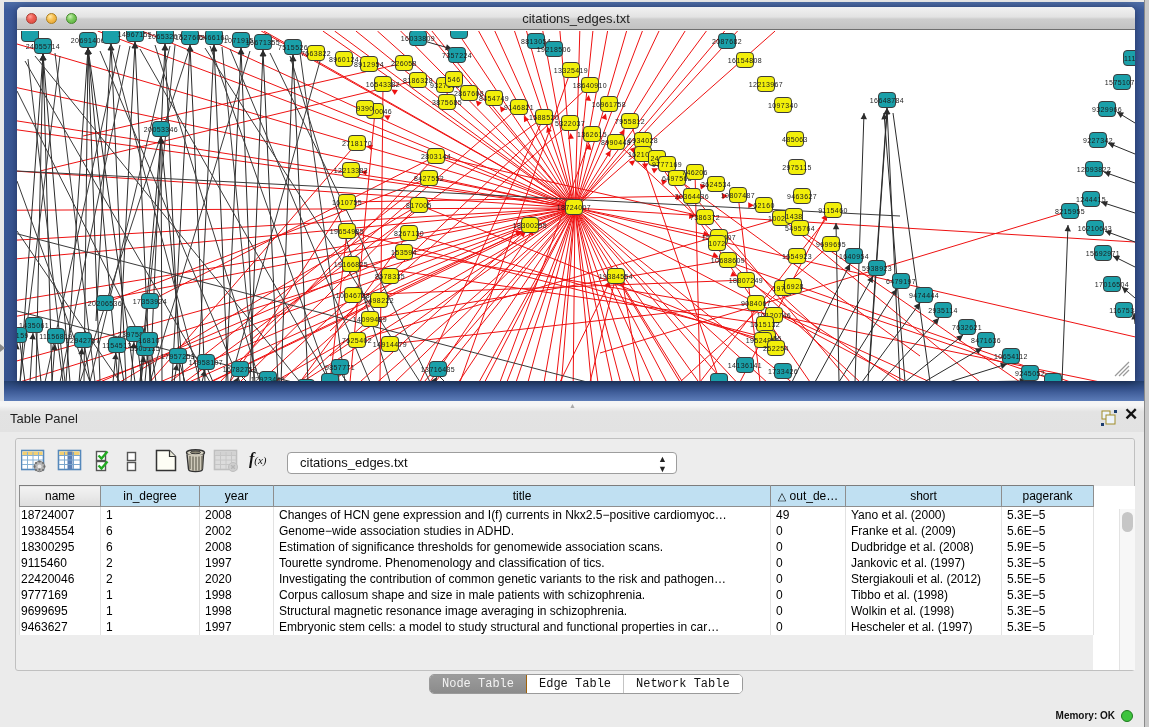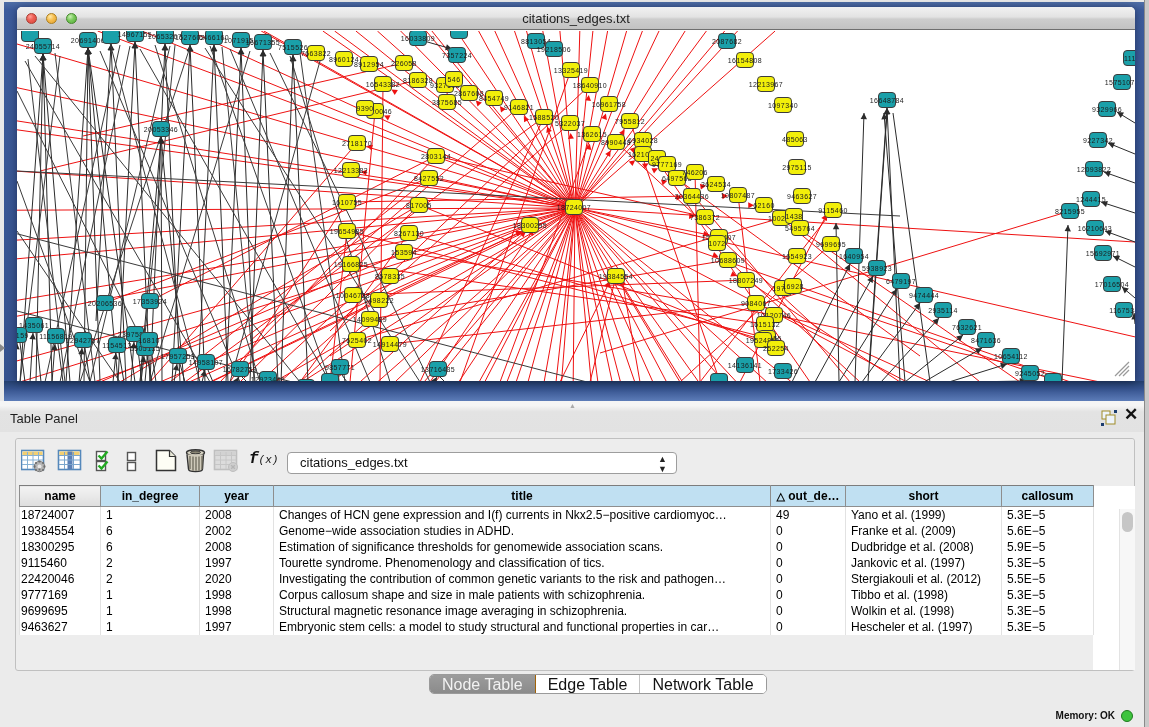--- a/index.html
+++ b/index.html
@@ -30,32 +30,32 @@
   .tp-x { position:absolute; left:1124px; top:3px; font-size:17px; font-weight:bold; color:#111; }
   .panel { position:absolute; left:0; top:432px; width:1149px; height:295px; background:#ebebeb; }
   .box { position:absolute; left:15px; top:6px; width:1120px; height:233px; background:#ededed;
      border:1px solid #c0c0c0; border-radius:3px; }
   .toolbar { position:absolute; left:0; top:0; width:1118px; height:46px; background:#ededed;
      border-radius:3px 3px 0 0;}
   .dd { position:absolute; left:271px; top:13px; width:390px; height:22px; background:#fff;
      border:1px solid #9d9d9d; border-radius:4px; font-size:13px; color:#111; line-height:20px; padding-left:12px; }
   .dd .arr { position:absolute; right:9px; top:1px; font-size:9px; color:#222; line-height:10px; }
   table.grid { position:absolute; left:3px; top:46px; border-collapse:collapse; table-layout:fixed; font-size:12px; }
-  table.grid th { height:21px; font-weight:bold; color:#000; text-align:center;
+  table.grid th { height:21px; font-weight:normal; color:#000; text-align:center;
      border:1px solid #8e8e8e; border-top:1px solid #7d7d7d; background:#c0e0f2; padding:0; overflow:hidden; white-space:nowrap;}
   table.grid th.gray { background:linear-gradient(180deg,#f3f3f3,#dedede); }
   table.grid td:first-child { padding-left:1px; }
   table.grid td { height:16px; color:#000; padding:0 0 0 5px; border-left:1px solid #e2e2e2; border-right:1px solid #e2e2e2;
      overflow:hidden; white-space:nowrap; background:#fff; }
   .sb { position:absolute; left:1103px; top:70px; width:16px; height:161px; background:#f7f7f7;
      border-left:1px solid #e3e3e3; }
   .thumb { position:absolute; left:2px; top:3px; width:11px; height:20px; background:#c6c6c6; border-radius:6px; }
   .tabs { position:absolute; left:429px; top:242px; height:20px; display:flex;
      border:1px solid #9a9a9a; border-radius:5px; overflow:hidden; background:#fff; }
-  .tab { font-size:16px; line-height:19px; padding:0 12px; color:#111; background:#fff; }
+  .tab { font-size:12px; line-height:19px; padding:0 12px; color:#111; background:#fff;font-family:Liberation Mono, monospace; }
   .tab.sel { background:linear-gradient(180deg,#9c9c9c 0%,#8b8b8b 100%); color:#f2f2f2; }
   .tab.mid { border-left:1px solid #a16207; border-right:1px solid #c4c4c4; }
   .mem { position:absolute; left:1040px; top:710px; width:75px; text-align:right; font-size:10px; color:#111; white-space:nowrap;font-weight:bold; }
   .memdot { position:absolute; left:1121px; top:710px; width:12px; height:12px; border-radius:50%;
      background:#3ec43e; border:1px solid #1e7a1e; }
   .rightedge { position:absolute; left:1144px; top:0px; width:5px; height:727px; background:#c9c9c9; border-left:1px solid #8a8a8a;}
   .divider-dot { position:absolute; left:569px; top:-28px; width:7px; height:4px; color:#aaaaaa; font-size:7px; line-height:4px;}
 </style>
 </head>
 <body>
@@ -770,21 +770,21 @@
   </g>
 
   <g transform="translate(193,0)" opacity="0.55">
     <rect x="0.5" y="2.5" width="22" height="19" fill="#cfcfcf" stroke="#9a9a9a" stroke-width="1.6"></rect>
     <rect x="1.5" y="3.5" width="20" height="4" fill="#bdbdbd"></rect>
     <path d="M1 7.5h21M1 12h21M1 16.5h21M6.5 4v17M12 4v17M17.5 4v17" stroke="#a8a8a8" stroke-width="1"></path>
     <circle cx="19" cy="19" r="4.5" fill="#b5b5b5" stroke="#999"></circle>
     <path d="M17.2 17.2l3.6 3.6M20.8 17.2l-3.6 3.6" stroke="#888" stroke-width="1.3"></path>
   </g>
 </svg>
-<div style="position:absolute;left:233px;top:11px;width:30px;font-size:16px;color:#111;font-family:Liberation Mono, monospace;font-style:italic;"><b>f</b><span style="font-size:11px">(x)</span></div>
+<div style="position:absolute;left:233px;top:11px;width:30px;font-size:16px;color:#111;font-family:Liberation Serif, serif;font-style:italic;"><b>f</b><span style="font-size:11px">(x)</span></div>
 
       <div class="dd">citations_edges.txt<span class="arr">▲<br>▼</span></div>
     </div>
 <div style="position:absolute;left:1077px;top:47px;width:42px;height:184px;background:#ffffff;"></div>
 <table class="grid">
         <colgroup>
 <col style="width:81px">
 <col style="width:99px">
 <col style="width:74px">
 <col style="width:497px">
@@ -793,29 +793,29 @@
 <col style="width:92px">
 </colgroup>
 <tbody>
           <tr>
             <th class="gray">name</th>
             <th>in_degree</th>
             <th>year</th>
             <th>title</th>
             <th><span style="font-size:11px">△</span> out_de…</th>
             <th>short</th>
-            <th>callosum</th>
+            <th>pagerank</th>
           </tr>
 <tr>
             <td>18724007</td>
             <td>1</td>
             <td>2008</td>
             <td>Changes of HCN gene expression and I(f) currents in Nkx2.5−positive cardiomyoc…</td>
             <td>49</td>
-            <td>Yano et al. (1999)</td>
+            <td>Yano et al. (2000)</td>
             <td>5.3E−5</td>
           </tr>
 <tr>
             <td>19384554</td>
             <td>6</td>
             <td>2002</td>
             <td>Genome−wide association studies in ADHD.</td>
             <td>0</td>
             <td>Franke et al. (2009)</td>
             <td>5.6E−5</td>

